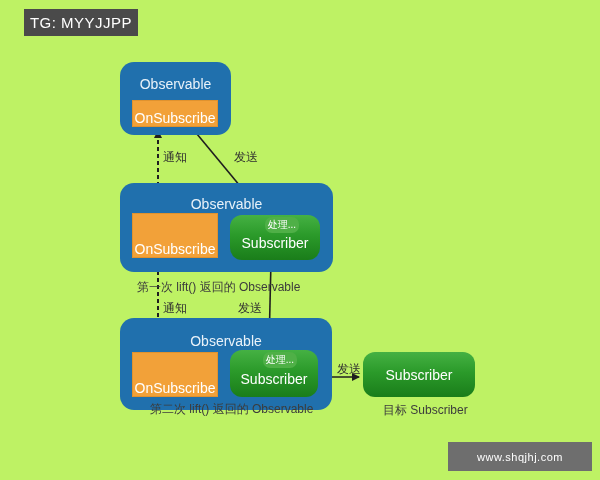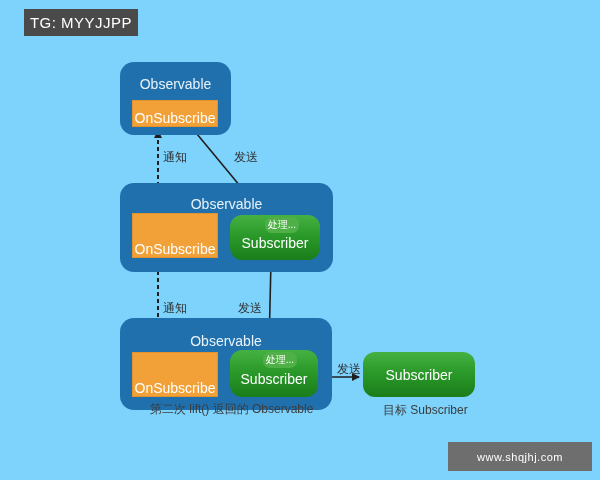--- a/index.html
+++ b/index.html
@@ -1,19 +1,19 @@
 <!DOCTYPE html>
 <html><head>
 <meta charset="utf-8">
 <style>
   * { margin:0; padding:0; box-sizing:border-box; }
   html,body { background:#ffffff; }
   body { font-family:"Liberation Sans", sans-serif; }
   #stage {
-    position:relative; width:600px; height:480px; background:#7dd3fc;
+    position:relative; width:600px; height:480px; background:#bef264;
     overflow:hidden;
   }
   
   .bar {
     position:absolute; color:#ffffff; display:flex;
     align-items:center; justify-content:center;
     letter-spacing:0.5px;
   }
   #topbar  { left:24px; top:9px;  width:114px; height:27px; background:#4a4a4a; font-size:15px; }
   #botbar  { left:448px; top:442px; width:144px; height:29px; background:#6e6e6e; font-size:11px; }
@@ -123,20 +123,21 @@
   <div id="l1-box" class="obs-box">
     <span id="l1-title" class="obs-title">Observable</span>
     <div id="l1-onsub" class="onsub">
       <span>OnSubscribe</span>
     </div>
     <div id="l1-sub" class="subscr">
       <span class="op-chip">处理...</span>
       <span>Subscriber</span>
     </div>
   </div>
+  <div id="l1-caption" class="caption">第一次 lift() 返回的 Observable</div>
 
   <div id="lbl-notify2" class="arrow-label">通知</div>
   <div id="lbl-send2" class="arrow-label">发送</div>
 
   <div id="l2-box" class="obs-box">
     <span id="l2-title" class="obs-title">Observable</span>
     <div id="l2-onsub" class="onsub">
       <span>OnSubscribe</span>
     </div>
     <div id="l2-sub" class="subscr">

